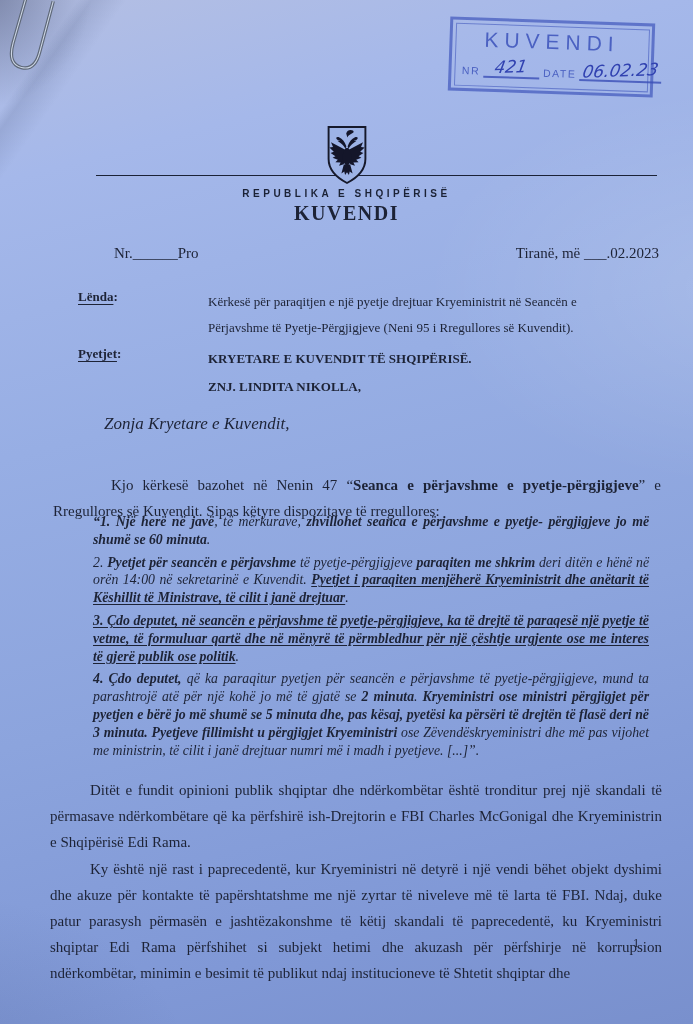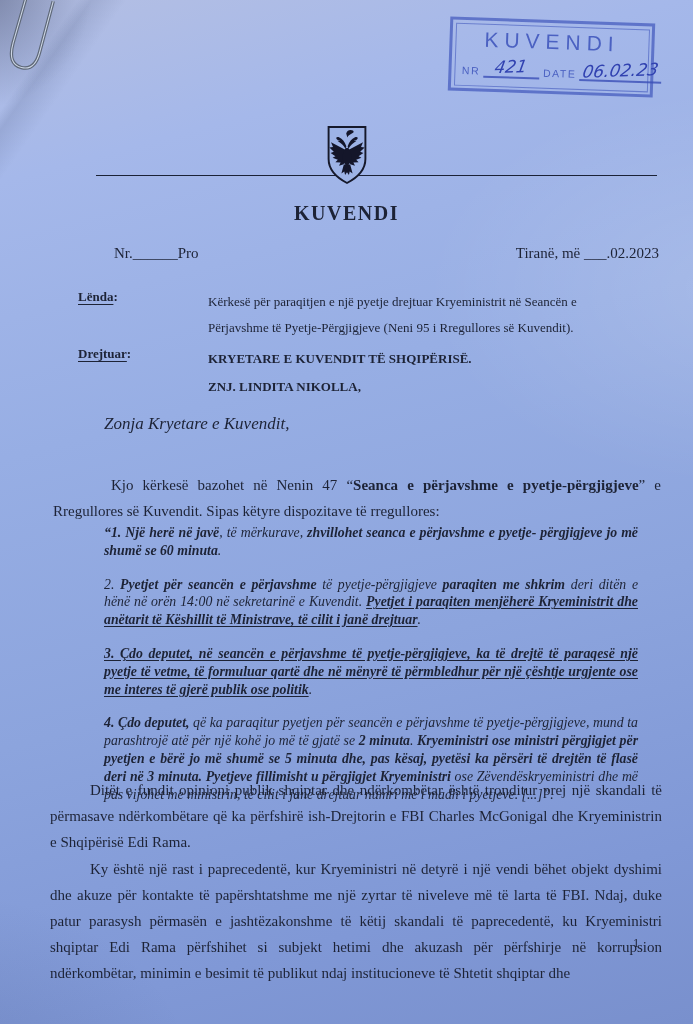--- a/index.html
+++ b/index.html
@@ -73,21 +73,21 @@
     position:absolute;font-size:15px;line-height:26px;text-align:justify;
   }
   .intro{top:457px;left:53px;width:608px;text-indent:58px;}
   .p5{top:762px;left:50px;width:612px;text-indent:40px;}
   .p6{top:836px;left:50px;width:612px;text-indent:40px;margin-top:20px;}
 
   .quote{
     position:absolute;top:508px;left:88px;width:566px;
     font-style:italic;font-size:13.8px;line-height:17.8px;text-align:justify;
   }
-  .quote p{margin:16px;}
+  .quote p{margin:5px;}
 
   .pagenum{position:absolute;left:633px;top:936px;font-size:12.5px;}
 </style>
 </head>
 <body>
 
 <div class="page">
 
   <svg class="clip" width="80" height="100" viewBox="0 0 80 100">
     <path d="M25 -8 L23 50 Q22.5 72 37 72 Q51 72 51 52 L52 -8" fill="none" stroke="#5e6878" stroke-width="3.4" stroke-linecap="round"></path>
@@ -114,31 +114,32 @@
         <path d="M29 14 Q31 9 36 10 Q39 10.5 38 13 L33 16 Q31 17 30.5 19 Z"></path>
         <path d="M29.2 30 C27 24 24 20.5 20.5 19 C17.5 17.8 15.8 19 17 21 C18 22.6 20.2 22.4 21.5 23.6 L18 23.2 L21.8 26 C24.5 27.8 27 30.5 28 33.5 Z"></path>
         <path d="M30.8 30 C33 24 36 20.5 39.5 19 C42.5 17.8 44.2 19 43 21 C42 22.6 39.8 22.4 38.5 23.6 L42 23.2 L38.2 26 C35.5 27.8 33 30.5 32 33.5 Z"></path>
         <path d="M29 35 L10 25 L12.5 31 L8 31.5 L13.5 37 L9.5 38.5 L15.5 42.5 L12 44.5 L18.5 47 L15.5 50 L22 50.5 L20 54.5 L26 52.5 Z"></path>
         <path d="M31 35 L50 25 L47.5 31 L52 31.5 L46.5 37 L50.5 38.5 L44.5 42.5 L48 44.5 L41.5 47 L44.5 50 L38 50.5 L40 54.5 L34 52.5 Z"></path>
         <ellipse cx="30" cy="43" rx="5.4" ry="11"></ellipse>
         <path d="M26 53 L34 53 L37 64 L33.4 61.5 L32.4 66 L30 62.5 L27.6 66 L26.6 61.5 L23 64 Z"></path>
       </g>
     </svg>
   </div>
+  <div class="republic">REPUBLIKA E SHQIPËRISË</div>
   <div class="inst">KUVENDI</div>
 
   <div class="meta">
     <span>Nr.______Pro</span>
     <span>Tiranë, më ___.02.2023</span>
   </div>
 
   <div class="label" style="top:289px"><span class="word">Lënda</span><span>:</span></div>
   <div class="col" style="top:289px">Kërkesë për paraqitjen e një pyetje drejtuar Kryeministrit në Seancën e Përjavshme të Pyetje-Përgjigjeve (Neni 95 i Rregullores së Kuvendit).</div>
 
-  <div class="label" style="top:346px"><span class="word">Drejtuar</span><span>:</span></div>
+  <div class="label" style="top:346px"><span class="word">Pyetjet</span><span>:</span></div>
   <div class="col" style="top:345px">
     <div class="addr-line">KRYETARE E KUVENDIT TË SHQIPËRISË.</div>
     <div class="addr-line">ZNJ. LINDITA NIKOLLA,</div>
   </div>
 
   <div class="salutation">Zonja Kryetare e Kuvendit,</div>
 
   <p class="para intro"><span>Kjo kërkesë bazohet në Nenin 47 “</span><span class="b">Seanca e përjavshme e pyetje-përgjigjeve</span><span>” e Rregullores së Kuvendit. Sipas këtyre dispozitave të rregullores:</span></p>
 
   <div class="quote">

